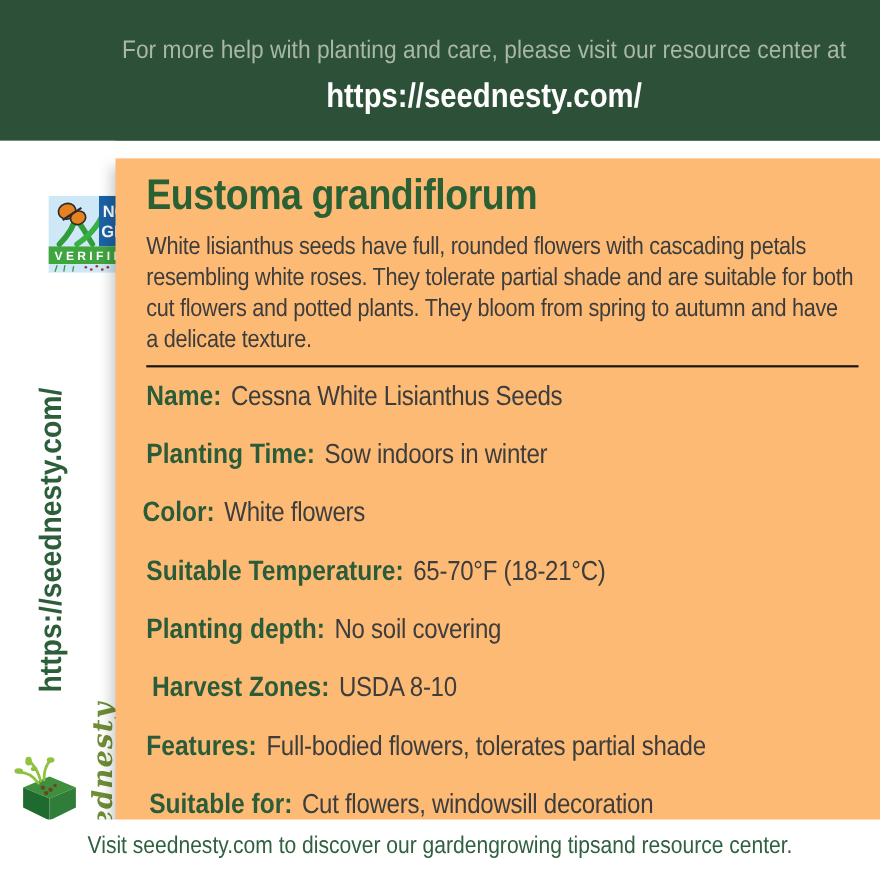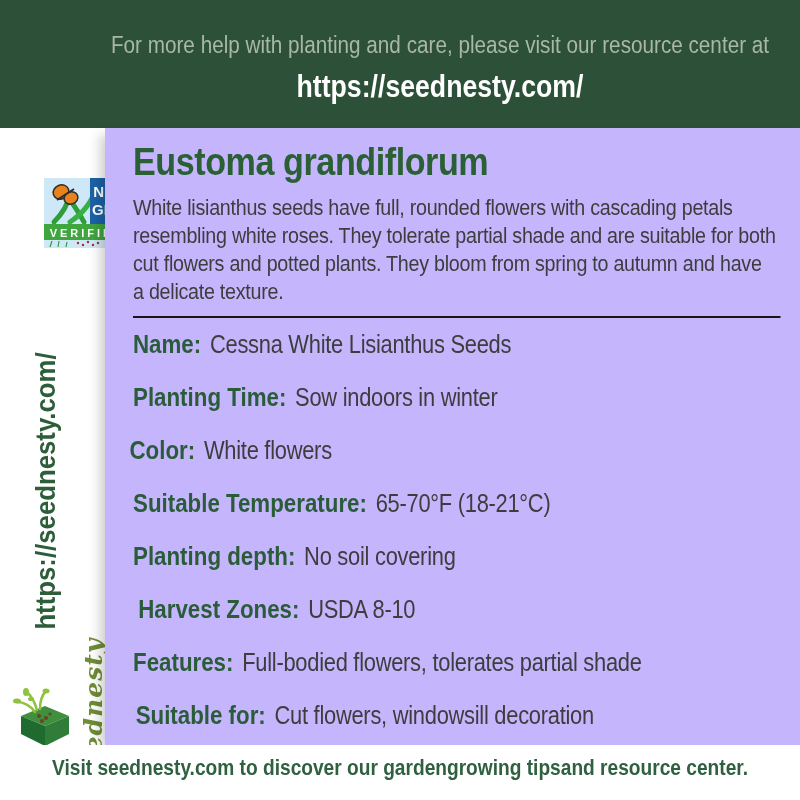--- a/index.html
+++ b/index.html
@@ -18,22 +18,22 @@
     margin-top:31px;color:#a9b7a6;font-size:23px;line-height:28px;
     transform:scaleX(0.90);transform-origin:center;white-space:nowrap;
   }
   .banner-line2{
     margin-top:11px;color:#ffffff;font-size:31px;font-weight:bold;line-height:34px;
     transform:scaleX(0.86);transform-origin:center;white-space:nowrap;
   }
 
   
   .card{
-    position:absolute;left:105px;top:128px;width:696px;height:617px;
-    background:#c4b5fd;
+    position:absolute;left:105px;top:144px;width:696px;height:617px;
+    background:#fdba74;
     box-shadow:-9px 4px 10px -2px rgba(0,0,0,0.13),
                9px 4px 10px -6px rgba(0,0,0,0.09),
                0 9px 12px -4px rgba(0,0,0,0.20);
   }
   .card-inner{
     position:absolute;left:0;top:0;width:780px;
     transform:scaleX(0.875);transform-origin:0 0;
     padding:6px 0 0 32px;box-sizing:border-box;
   }
   .title{
@@ -67,21 +67,21 @@
   .logo-box{position:absolute;left:13px;top:558px;width:64px;height:64px;}
   .logo-script{
     position:absolute;left:93px;top:583px;
     transform:translate(-50%,-50%) rotate(-90deg);
     font-family:"DejaVu Serif", serif;font-style:italic;font-weight:bold;
     font-size:25px;color:#6f8d36;white-space:nowrap;letter-spacing:1px;
   }
 
   
   .bottom-banner{
-    position:absolute;left:0;top:745px;width:800px;height:55px;background:#ffffff;font-weight:bold;
+    position:absolute;left:0;top:745px;width:800px;height:55px;background:#ffffff;
   }
   .bottom-note{
     position:absolute;left:50%;top:10px;color:#2f6040;font-size:22px;
     white-space:nowrap;transform:translateX(-50%) scaleX(0.87);transform-origin:center;
   }
 </style>
 </head>
 <body>
 
 <div class="top-banner">

